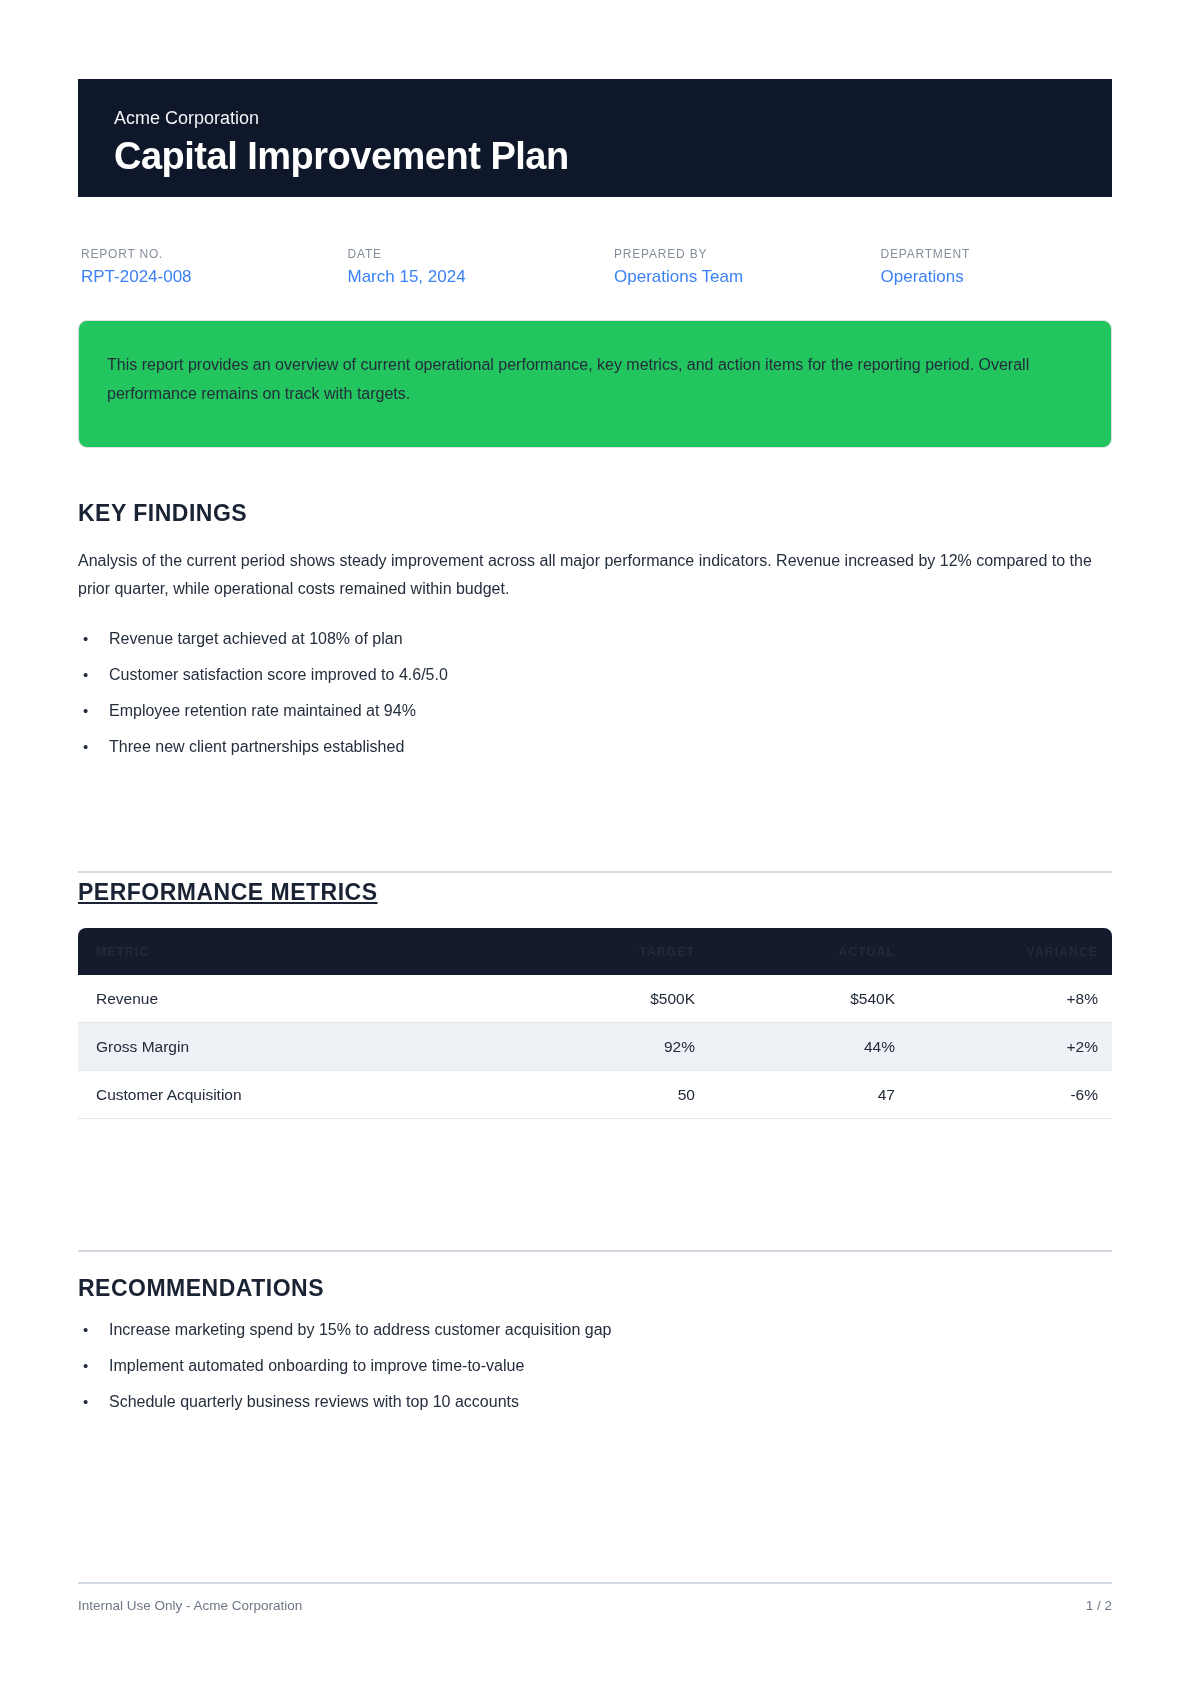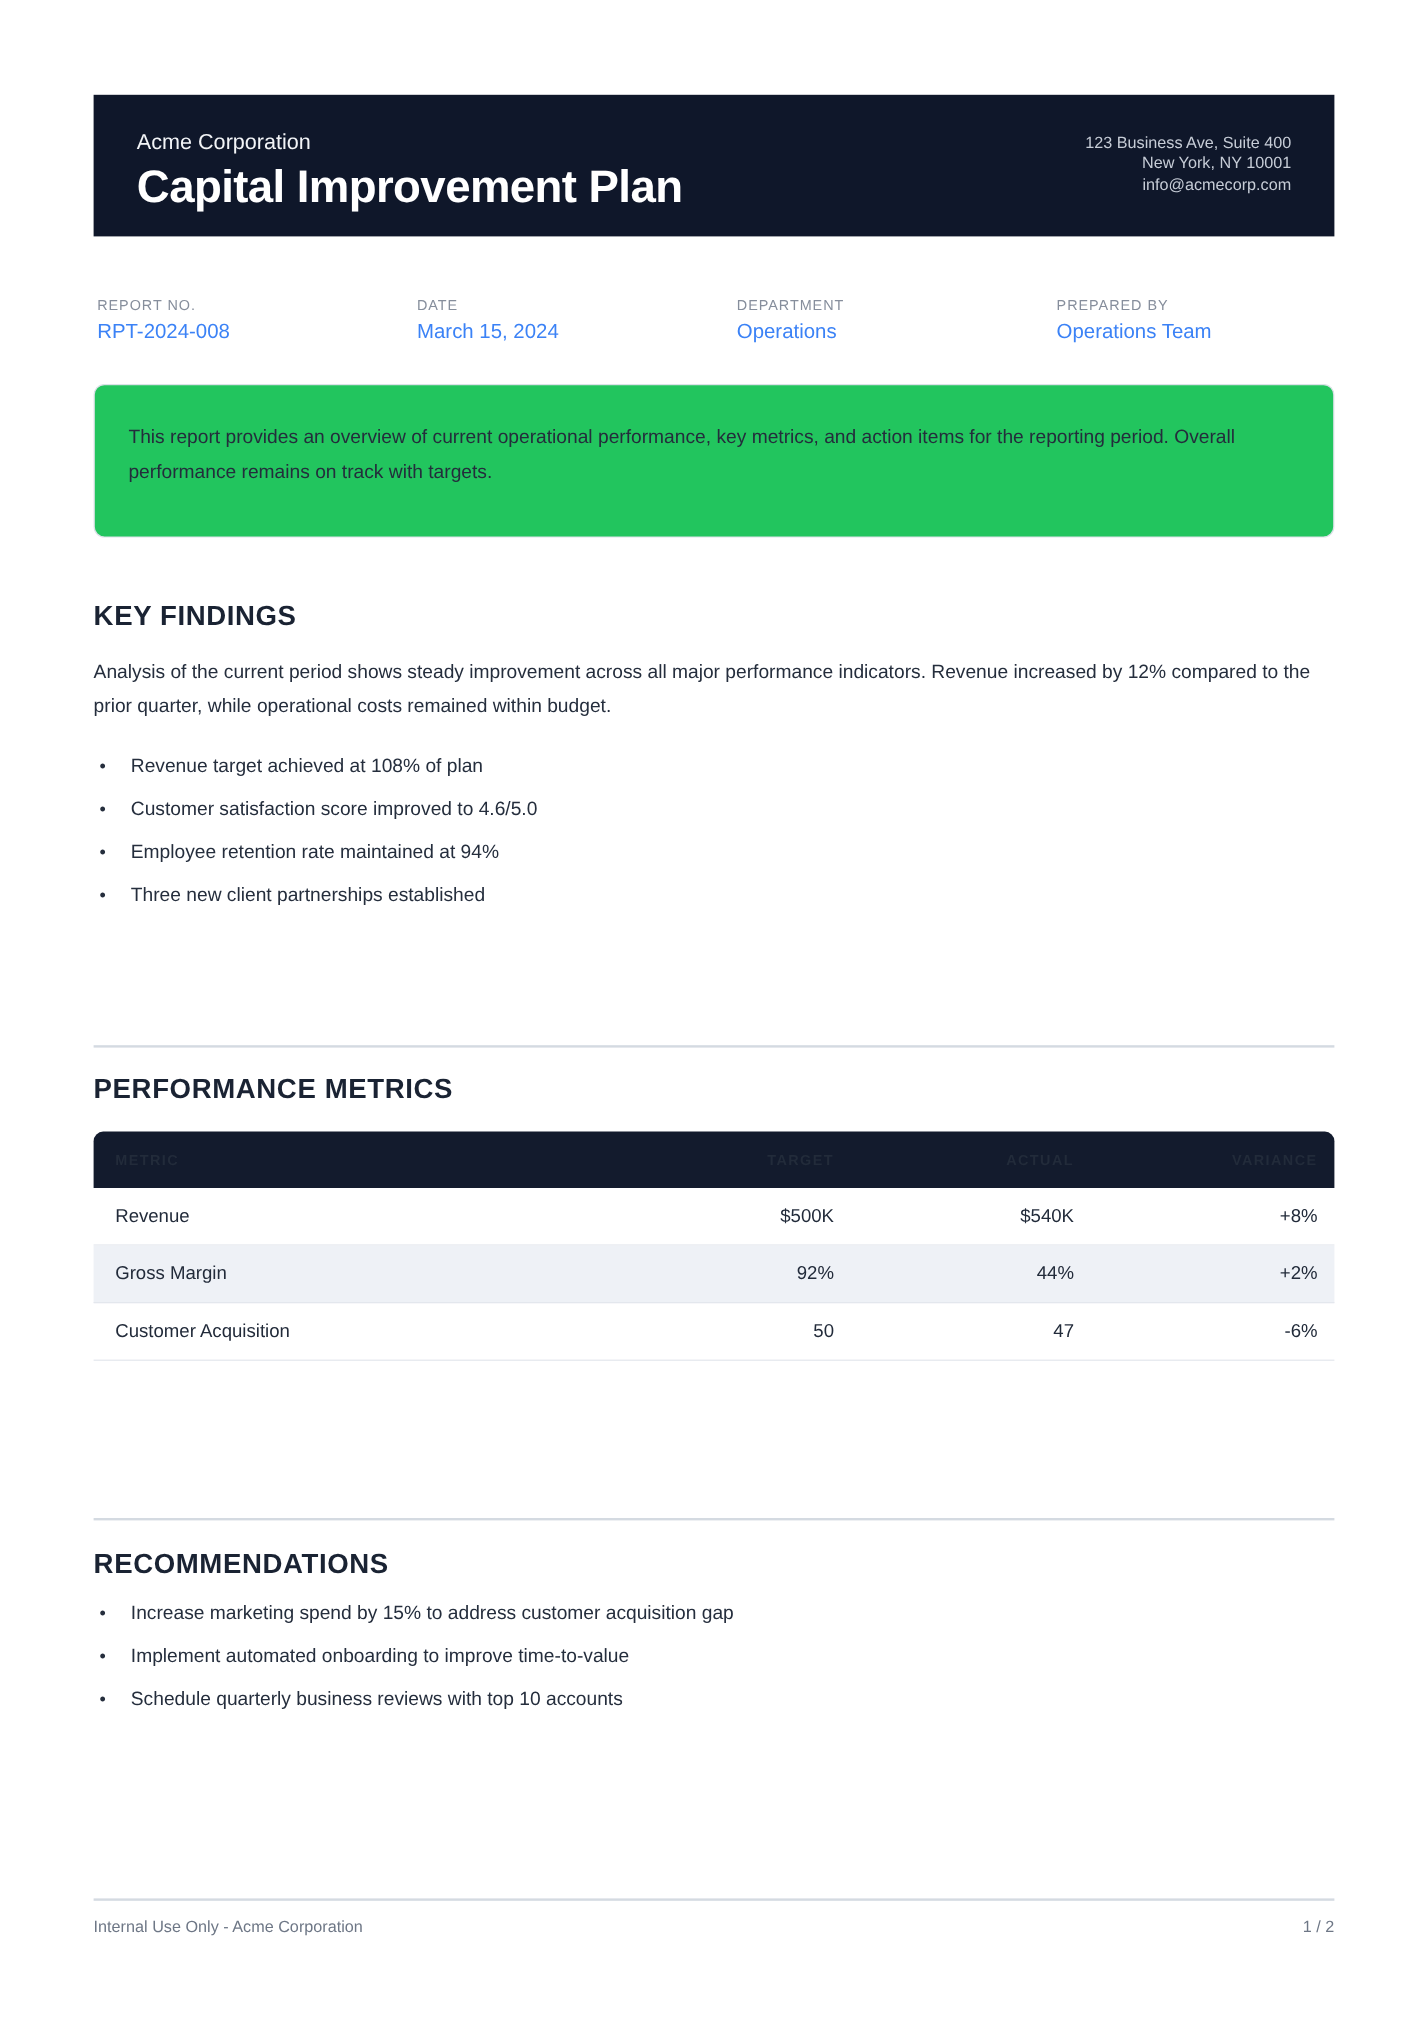--- a/index.html
+++ b/index.html
@@ -53,21 +53,21 @@
   .kf-heading { margin-top:52px; }
   .paragraph { margin-top:20px; font-size:16px; line-height:28px; color:#252e3d; max-width:1034px; }
   .bullet-list { margin-top:28px; list-style:none; }
   .bullet-item { display:flex; align-items:flex-start; margin-bottom:20px; font-size:16px; line-height:16px; color:#252e3d; }
   .bullet-dot { width:31px; flex:0 0 31px; padding-left:5px; font-size:15px; line-height:16px; color:#252e3d; }
 
   .divider { height:2px; background:#d4dae1; flex:0 0 auto; }
   .divider-1 { margin-top:96px; }
   .divider-2 { margin-top:131px; }
 
-  .pm-heading { margin-top:21px; }
+  .pm-heading { margin-top:6px;text-decoration:underline; }
 
   
   .metrics-table { margin-top:22px; width:100%; }
   .t-row {
     display:grid; grid-template-columns:1fr 200px 200px 203px;
     padding:0 14px; align-items:center; height:48px;
   }
   .t-head {
     background:#131b2d; color:#ffffff; height:47px;
     border-radius:8px 8px 0 0;
@@ -91,43 +91,38 @@
 </head>
 <body>
 
 <div class="page">
 
   <div class="report-header">
     <div class="header-left">
       <div class="company-name">Acme Corporation</div>
       <div class="report-title">Capital Improvement Plan</div>
     </div>
-    <div class="header-address">
-      <div>123 Business Ave, Suite 400</div>
-      <div>New York, NY 10001</div>
-      <div>info@acmecorp.com</div>
-    </div>
   </div>
 
   <div class="meta-row">
     <div class="meta-field">
       <div class="meta-label">REPORT NO.</div>
       <div class="meta-value">RPT-2024-008</div>
     </div>
     <div class="meta-field">
       <div class="meta-label">DATE</div>
       <div class="meta-value">March 15, 2024</div>
     </div>
     <div class="meta-field">
+      <div class="meta-label">PREPARED BY</div>
+      <div class="meta-value">Operations Team</div>
+    </div>
+    <div class="meta-field">
       <div class="meta-label">DEPARTMENT</div>
       <div class="meta-value">Operations</div>
-    </div>
-    <div class="meta-field">
-      <div class="meta-label">PREPARED BY</div>
-      <div class="meta-value">Operations Team</div>
     </div>
   </div>
 
   <div class="summary-box">
     <div class="summary-text">This report provides an overview of current operational performance, key metrics, and action items for the reporting period. Overall performance remains on track with targets.</div>
   </div>
 
   <div class="section-heading kf-heading">KEY FINDINGS</div>
   <div class="paragraph">Analysis of the current period shows steady improvement across all major performance indicators. Revenue increased by 12% compared to the prior quarter, while operational costs remained within budget.</div>
   <ul class="bullet-list">

